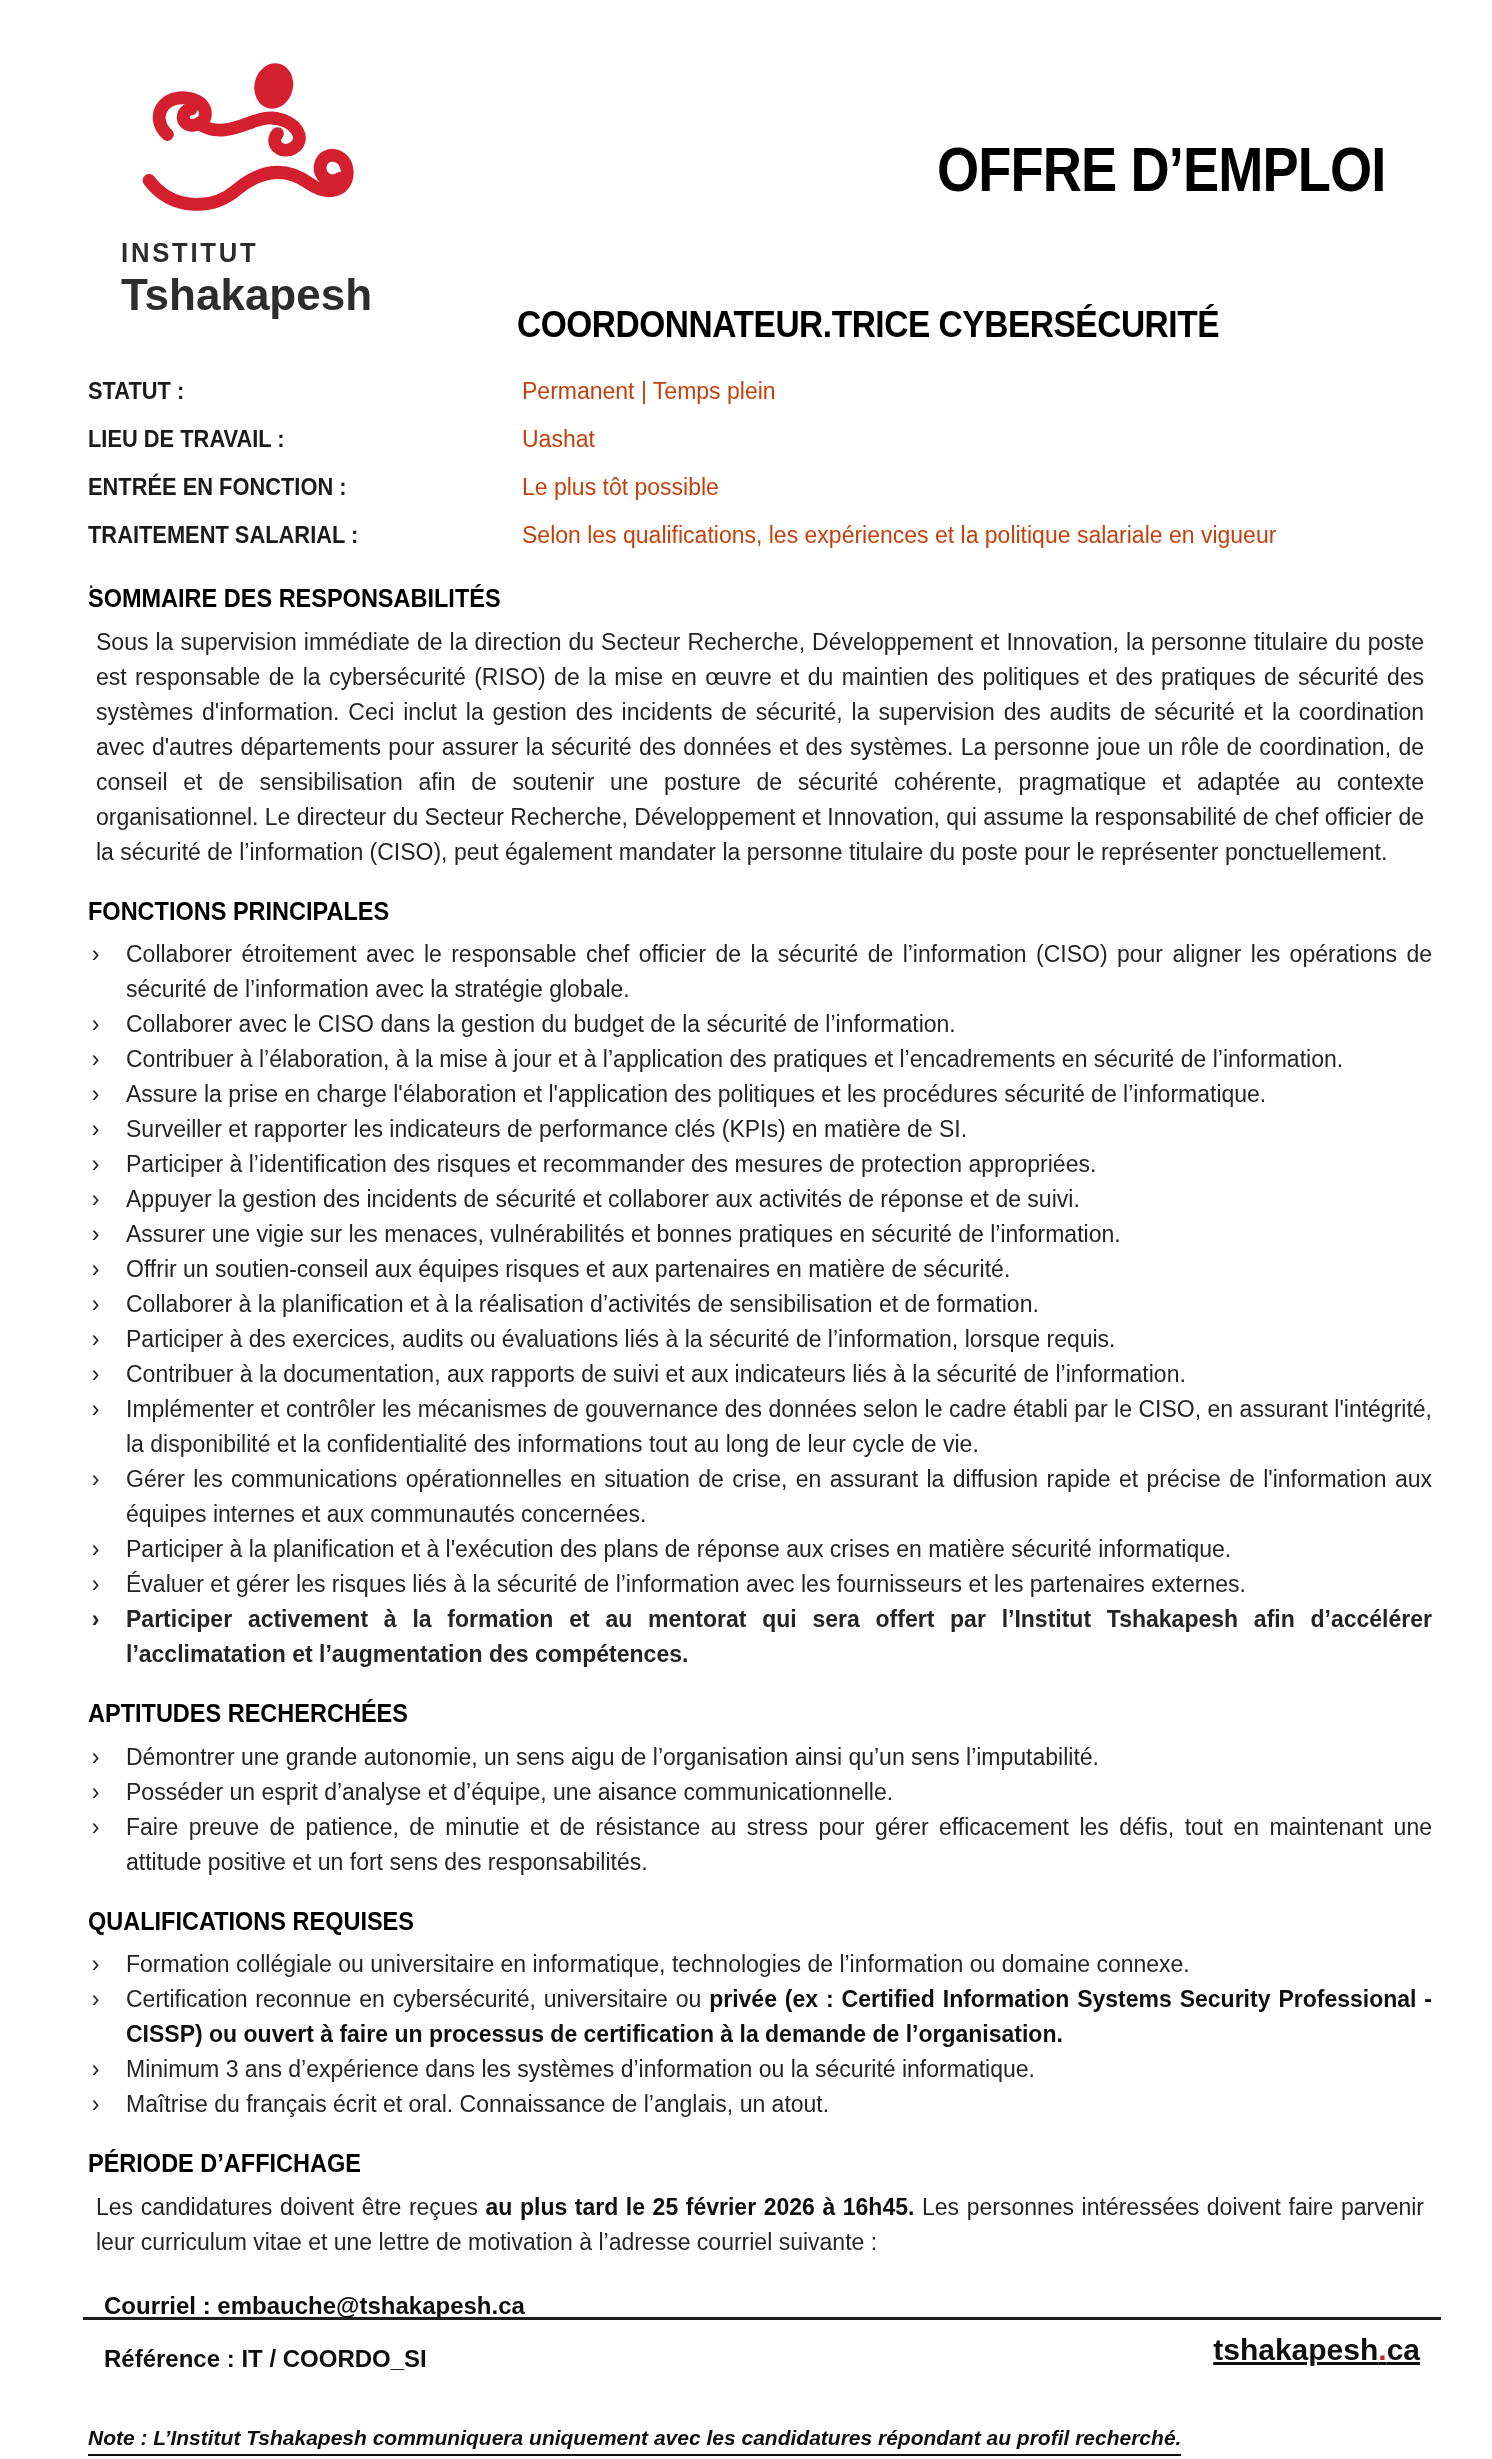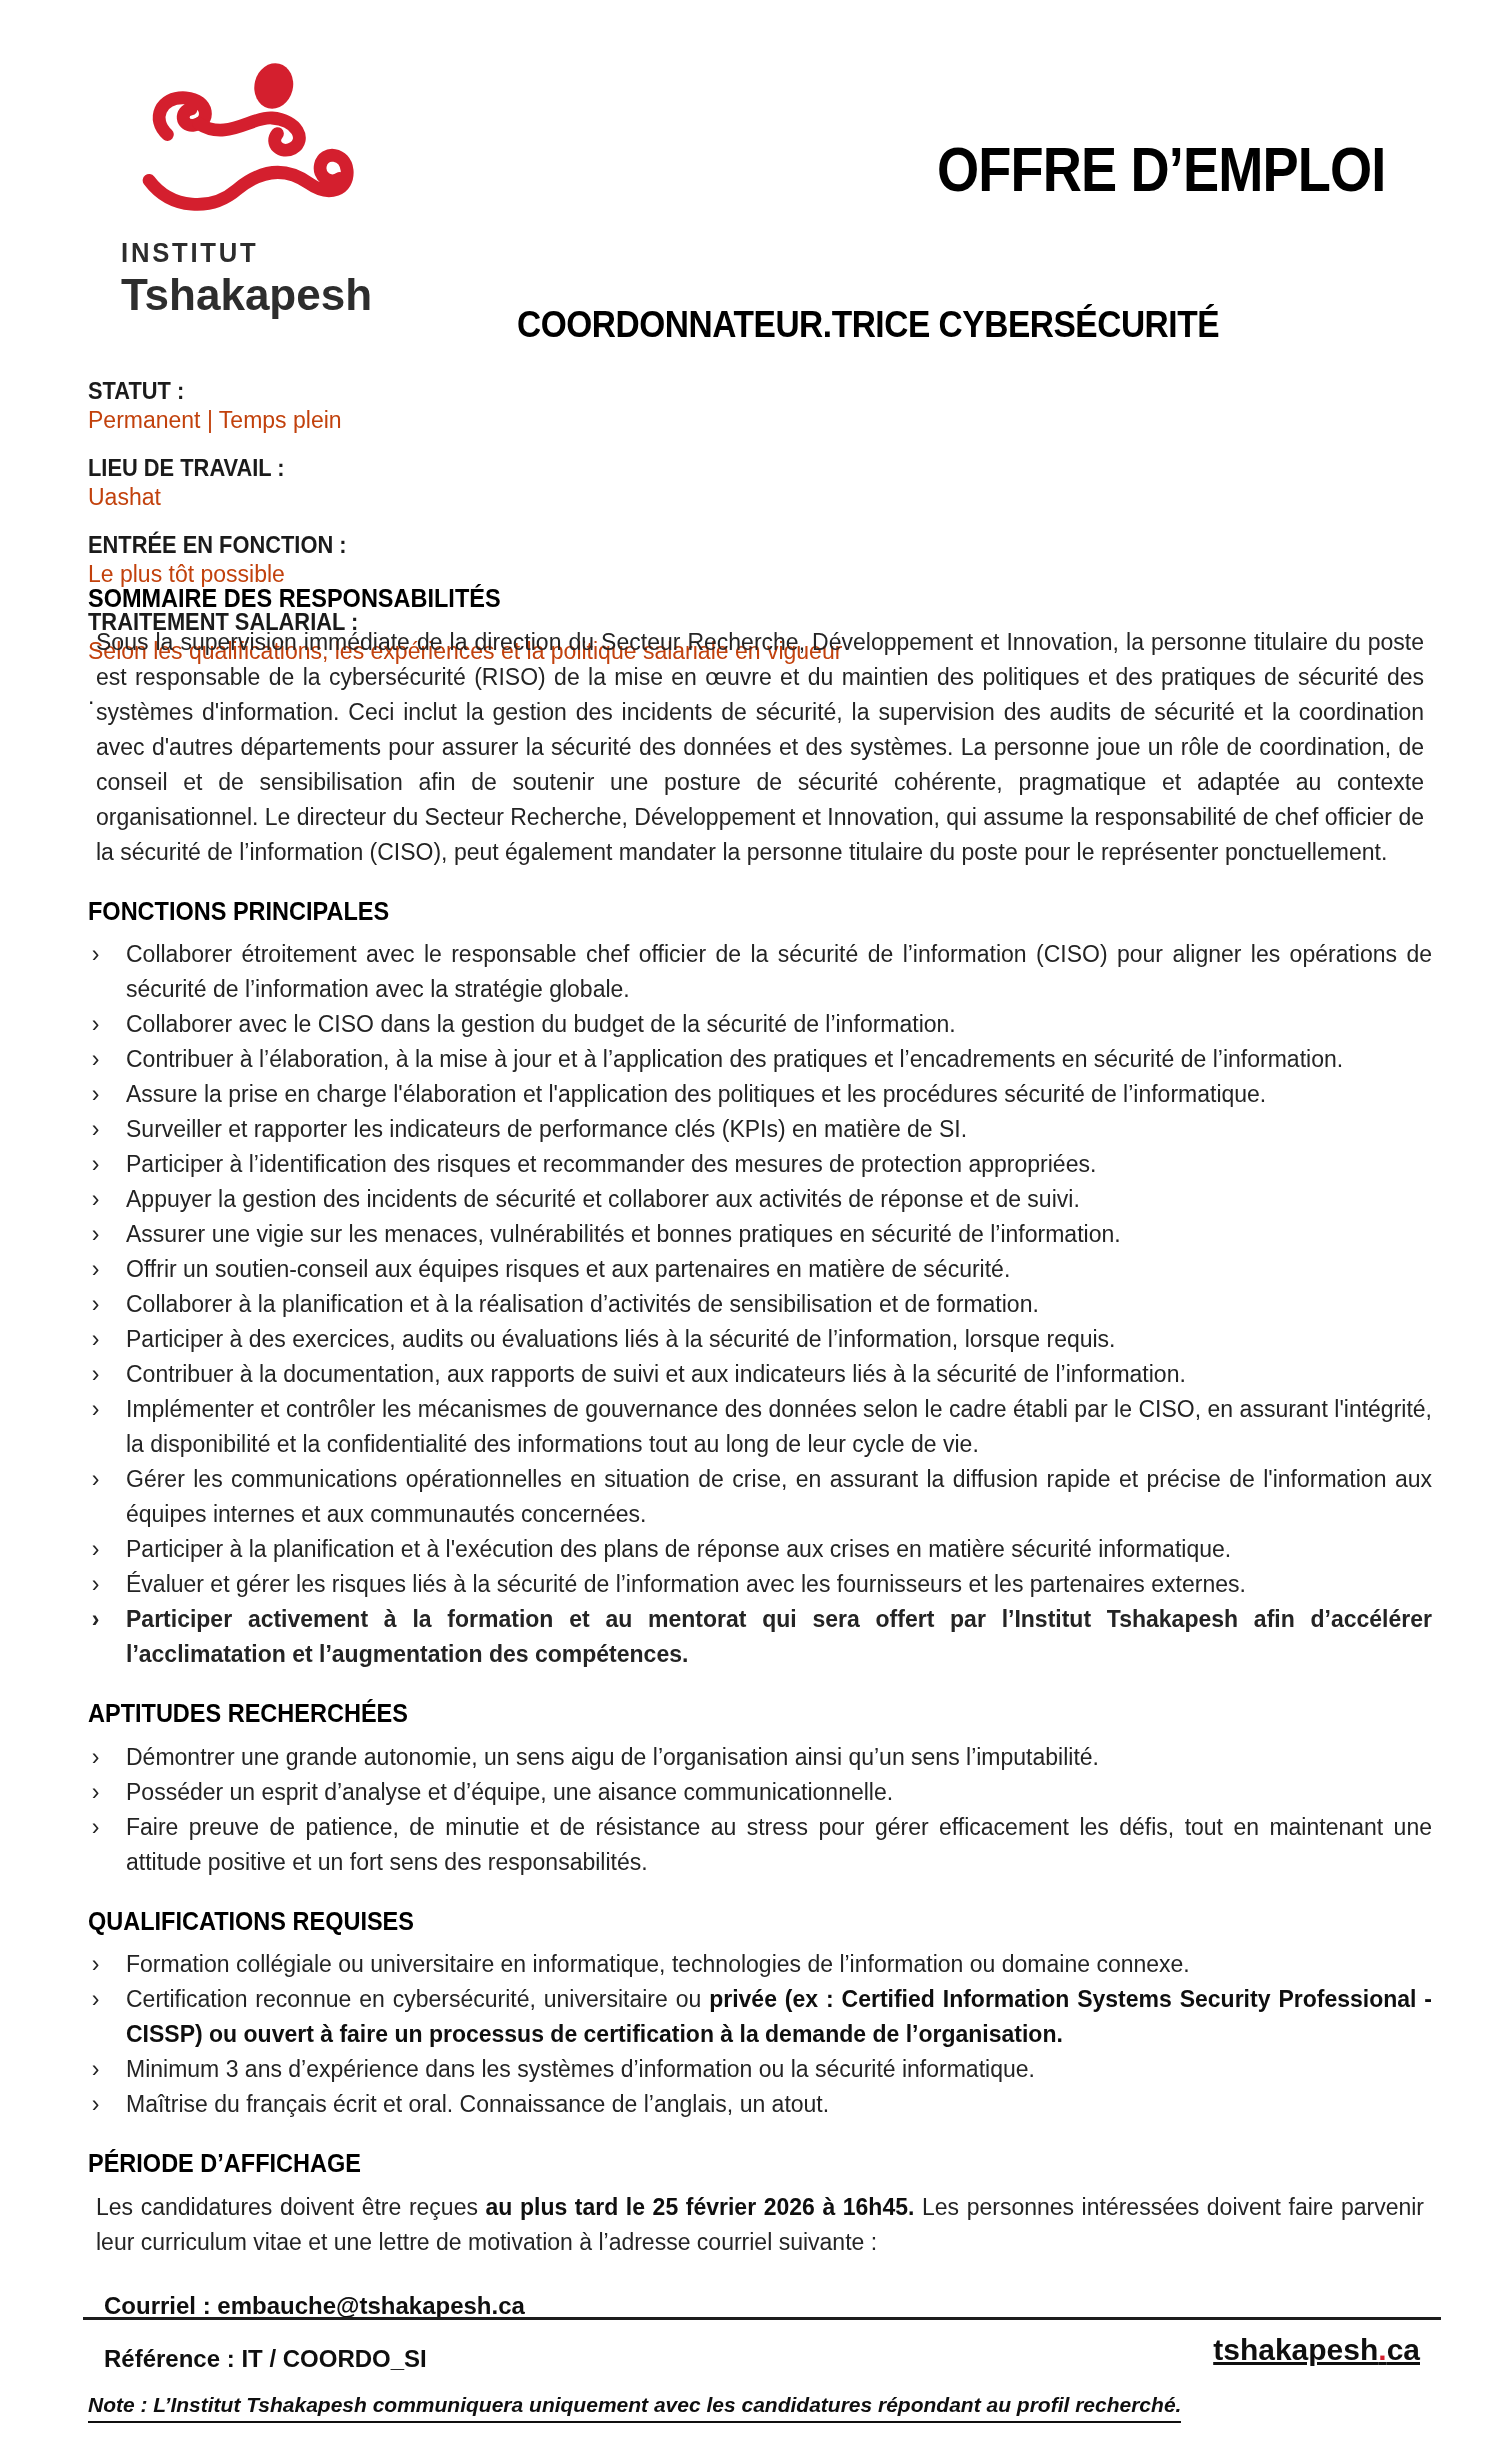--- a/index.html
+++ b/index.html
@@ -18,21 +18,21 @@
   .offre-title{
     position:absolute;top:133px;right:108px;margin:0;font-size:63px;font-weight:bold;color:#000;
     transform:scaleX(.86);transform-origin:right;letter-spacing:-1px;white-space:nowrap;
   }
   .job-title{
     position:absolute;top:304px;left:517px;margin:0;font-size:36px;font-weight:bold;color:#000;
     transform:scaleX(.93);transform-origin:left;letter-spacing:-0.5px;white-space:nowrap;
   }
   
   .info{position:absolute;top:377px;left:88px;right:61px;}
-  .info-row{display:flex;align-items:flex-start;margin-bottom:19px;flex-direction:column;}
+  .info-row{display:flex;align-items:flex-start;margin-bottom:19px;}
   .info-label{
     flex:none;width:434px;font-size:23px;font-weight:bold;line-height:29px;
     transform:scaleX(.95);transform-origin:left;white-space:nowrap;
   }
   .info-value{flex:1;font-size:23px;line-height:29px;color:#c2410c;}
   .stray-dot{font-size:23px;line-height:23px;margin-top:1.9px;}
   
   .main{position:absolute;top:584px;left:88px;right:61px;}
   .section-heading{
     margin:27px 0 11.5px;font-size:25px;font-weight:bold;color:#000;
@@ -46,21 +46,21 @@
     text-align:justify;color:#242424;
   }
   ul.bullets li::before{
     content:"\203A";position:absolute;left:3.8px;top:0;font-size:23px;color:#242424;
   }
   .bold{font-weight:bold;color:#0f0f0f;}
   li.all-bold, li.all-bold::before{font-weight:bold;color:#0f0f0f;}
   .contact-line{margin:16px;font-size:24px;font-weight:bold;line-height:37px;color:#0f0f0f;}
   .contact-block{margin-top:27px;}
   .note{
-    display:inline-block;font-size:21px;font-weight:bold;font-style:italic;color:#0f0f0f;
+    display:inline-block;margin-top:33px;font-size:21px;font-weight:bold;font-style:italic;color:#0f0f0f;
     border-bottom:2.9px solid #0f0f0f;padding-bottom:4.8px;
   }
   
   .footer-rule{position:absolute;left:83px;right:52px;top:2317px;border-top:3.8px solid #1d1d1d;}
   .footer-wordmark{position:absolute;top:2333px;right:73px;font-size:30px;font-weight:bold;color:#0f0f0f;white-space:nowrap;text-decoration:underline;}
   .dot-red{color:#d41f2e;}
 </style>
 </head>
 <body>
 

